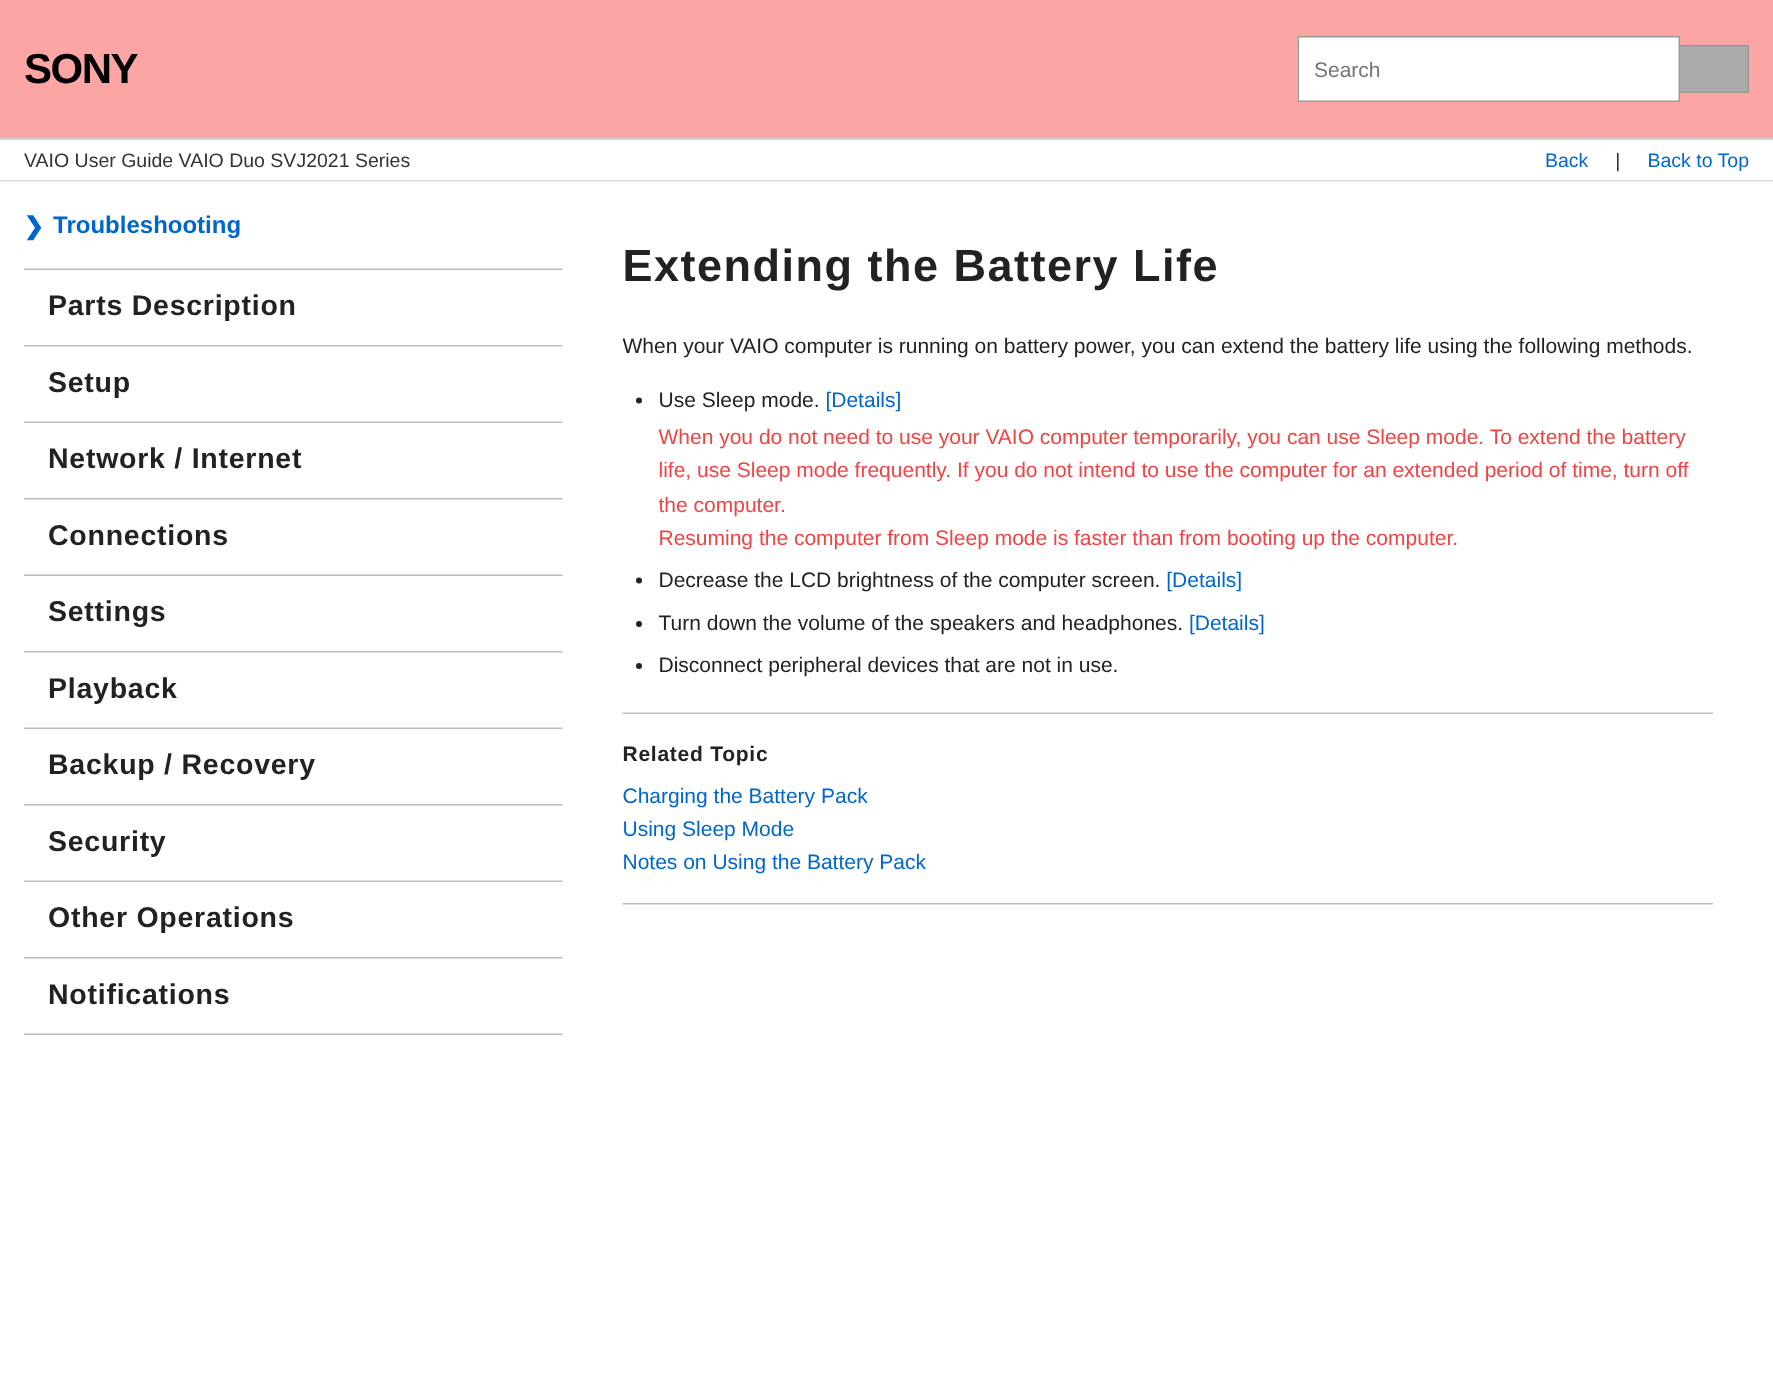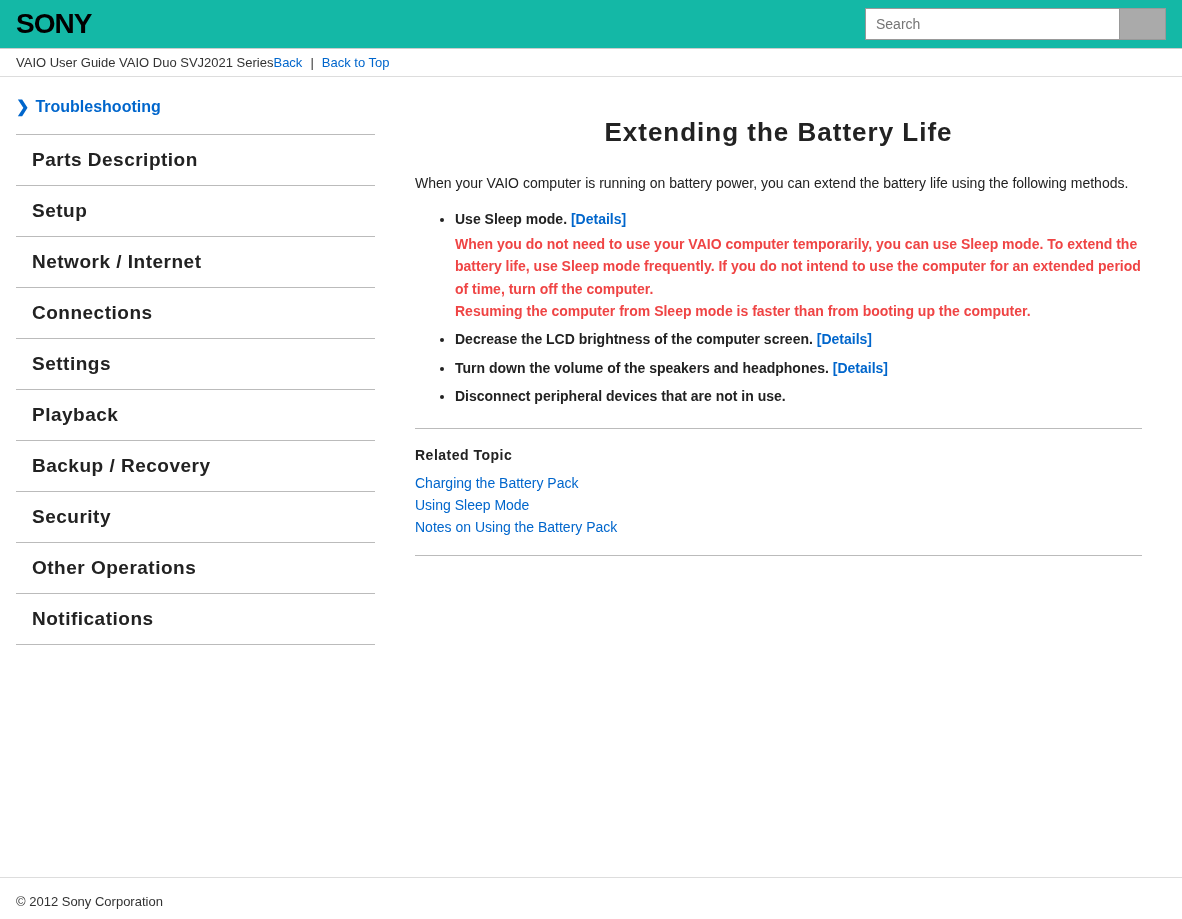--- a/index.html
+++ b/index.html
@@ -3,68 +3,69 @@
   <meta charset="utf-8">
   <style>
     * { margin: 0; padding: 0; box-sizing: border-box; }
     body { font-family: Arial, sans-serif; font-size: 14px; color: #222; background: #fff; width: 1182px; min-height: 919px; }
 
     
     #header {
       display: flex;
       align-items: center;
       justify-content: space-between;
-      padding: 8px 16px;
+      padding: 24px 16px;
       border-bottom: 1px solid #ccc;
-      background: #14b8a6;
+      background: #fca5a5;
     }
     #logo-area {
       display: flex;
       align-items: center;
     }
     #sony-logo {
       font-size: 28px;
       font-weight: bold;
       letter-spacing: -1px;
       color: #000;
       font-family: Arial, sans-serif;
     }
     #search-area {
       display: flex;
       align-items: center;
       gap: 0;
     }
     #search-input {
       width: 255px;
-      height: 32px;
+      height: 44px;
       border: 1px solid #999;
       padding: 4px 10px;
       font-size: 14px;
       color: #888;
       outline: none;
     }
     #search-button {
       width: 46px;
       height: 32px;
       background: #aaa;
       border: 1px solid #999;
       border-left: none;
       cursor: pointer;
     }
 
     
     #subheader {
       display: flex;
+      justify-content: space-between;
       align-items: center;
       padding: 6px 16px;
       border-bottom: 1px solid #ddd;
       font-size: 13px;
     }
     #guide-title { color: #333; }
-    #nav-links { display: flex; gap: 8px; align-items: center; }
+    #nav-links { display: flex; gap: 18px; align-items: center; }
     .nav-link { color: #0066cc; text-decoration: none; cursor: pointer; }
     .nav-sep { color: #333; }
 
     
     #main {
       display: flex;
       min-height: 800px;
     }
 
     
@@ -110,39 +111,37 @@
       cursor: pointer;
       font-family: Arial, sans-serif;
     }
 
     
     #content {
       flex: 1;
       padding: 40px 40px 40px 40px;
     }
     #page-title {
-      font-size: 26px;
+      font-size: 30px;
       font-weight: bold;
       color: #222;
       margin-bottom: 24px;
       letter-spacing: 1px;
       font-family: Arial, sans-serif;
-      text-align: center;
     }
     #intro-text {
       font-size: 14px;
       color: #222;
       line-height: 1.6;
       margin-bottom: 14px;
     }
     #bullet-list {
       list-style: disc;
-      margin-left: 40px;
+      margin-left: 24px;
       margin-bottom: 20px;
-      font-weight: bold;
     }
     #bullet-list li {
       margin-bottom: 6px;
       line-height: 1.6;
       font-size: 14px;
     }
     .detail-link { color: #0066cc; text-decoration: none; cursor: pointer; }
     .bullet-sub {
       display: block;
       margin-left: 0;

